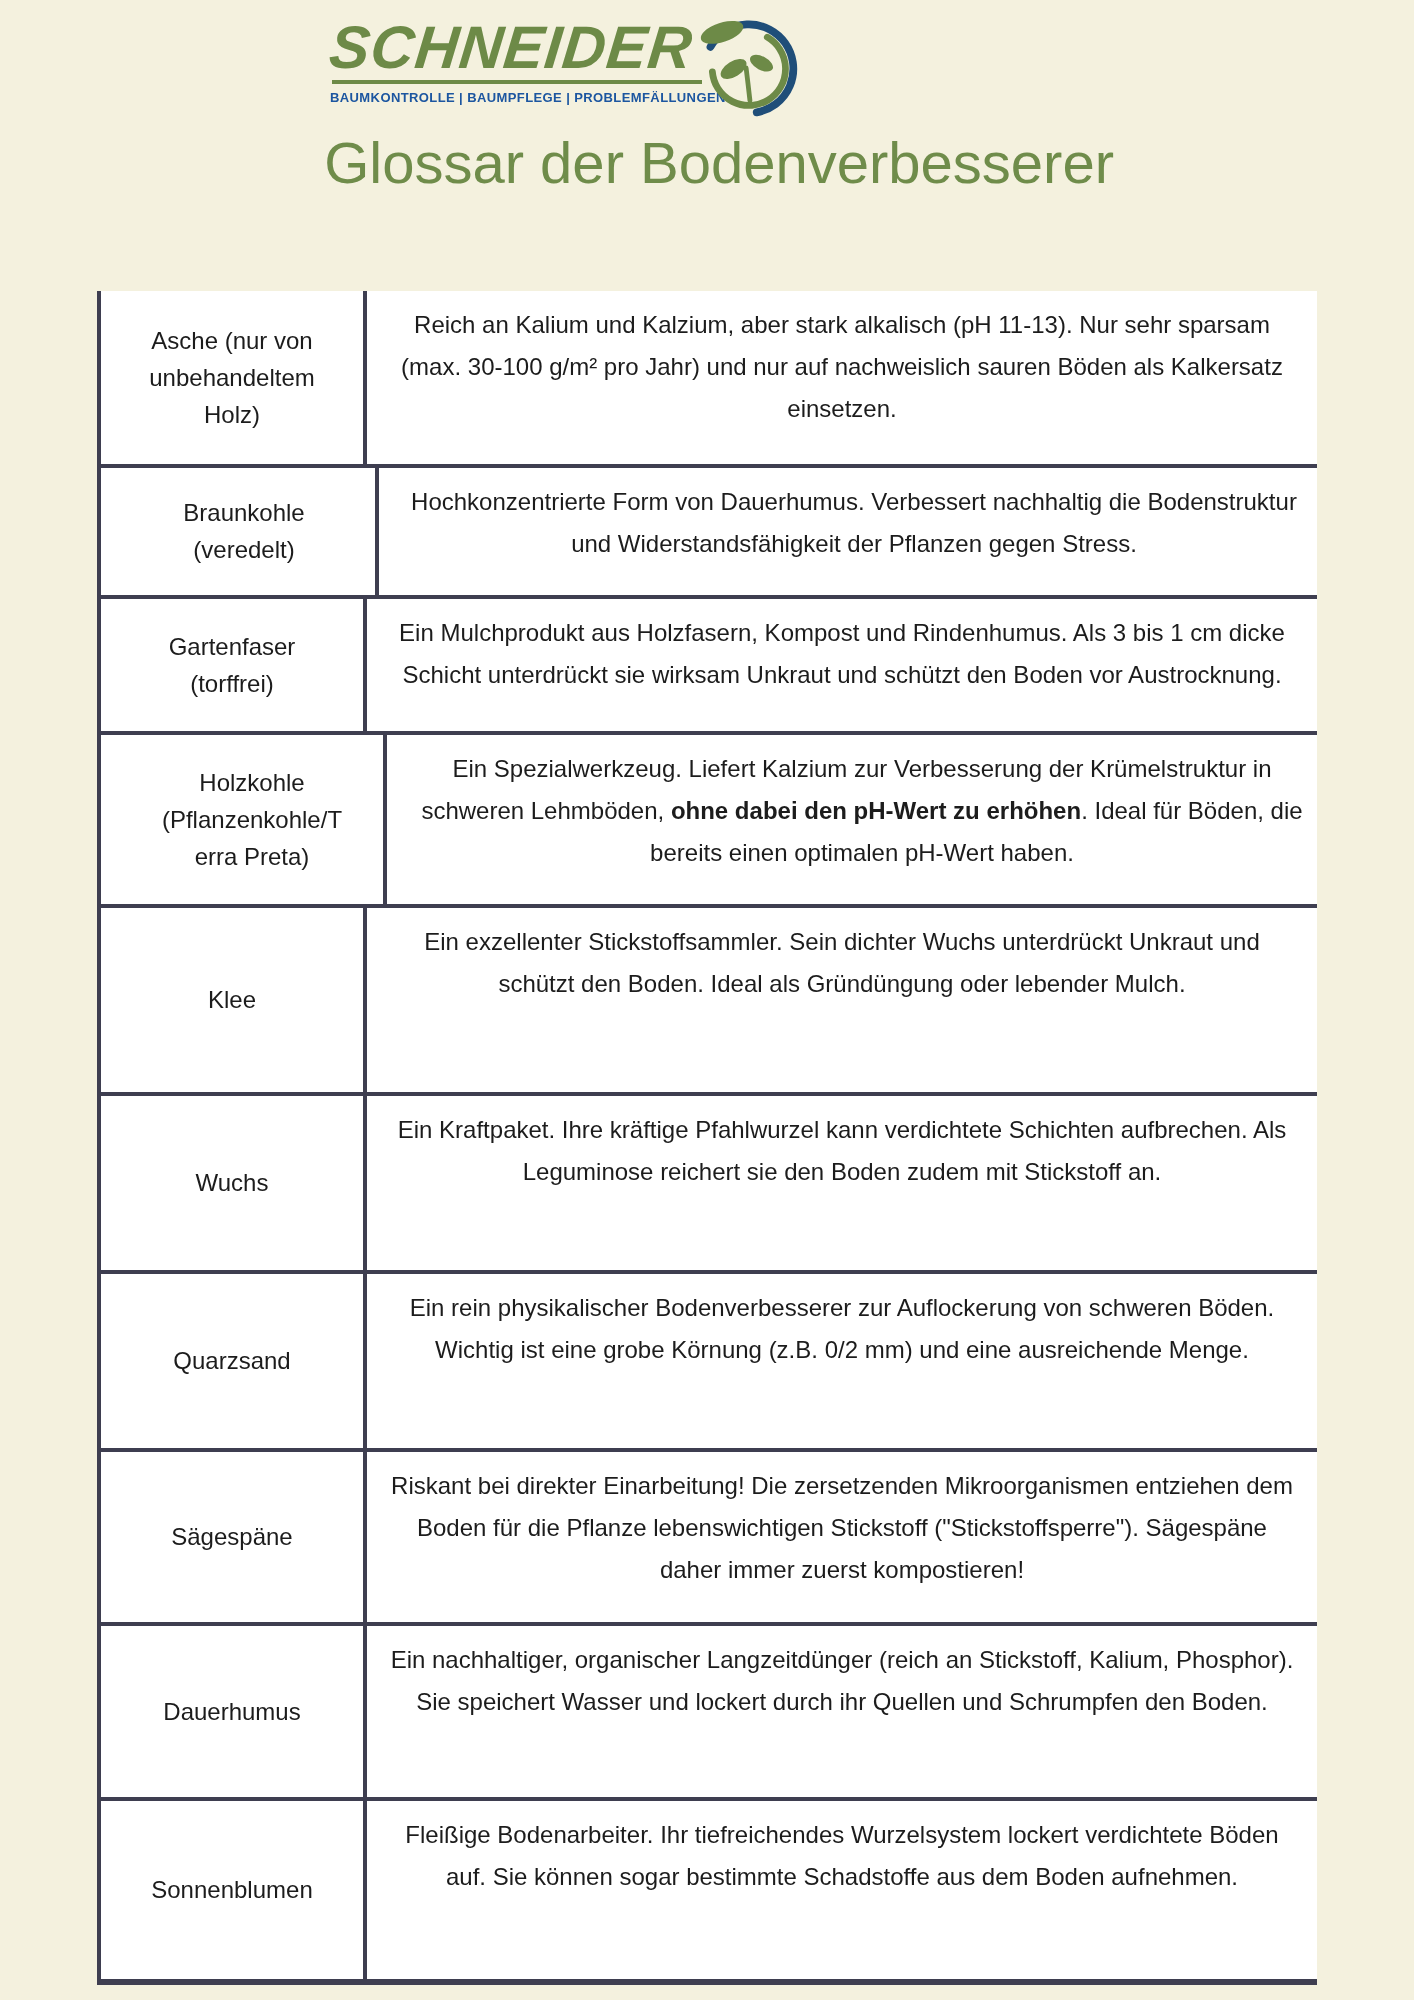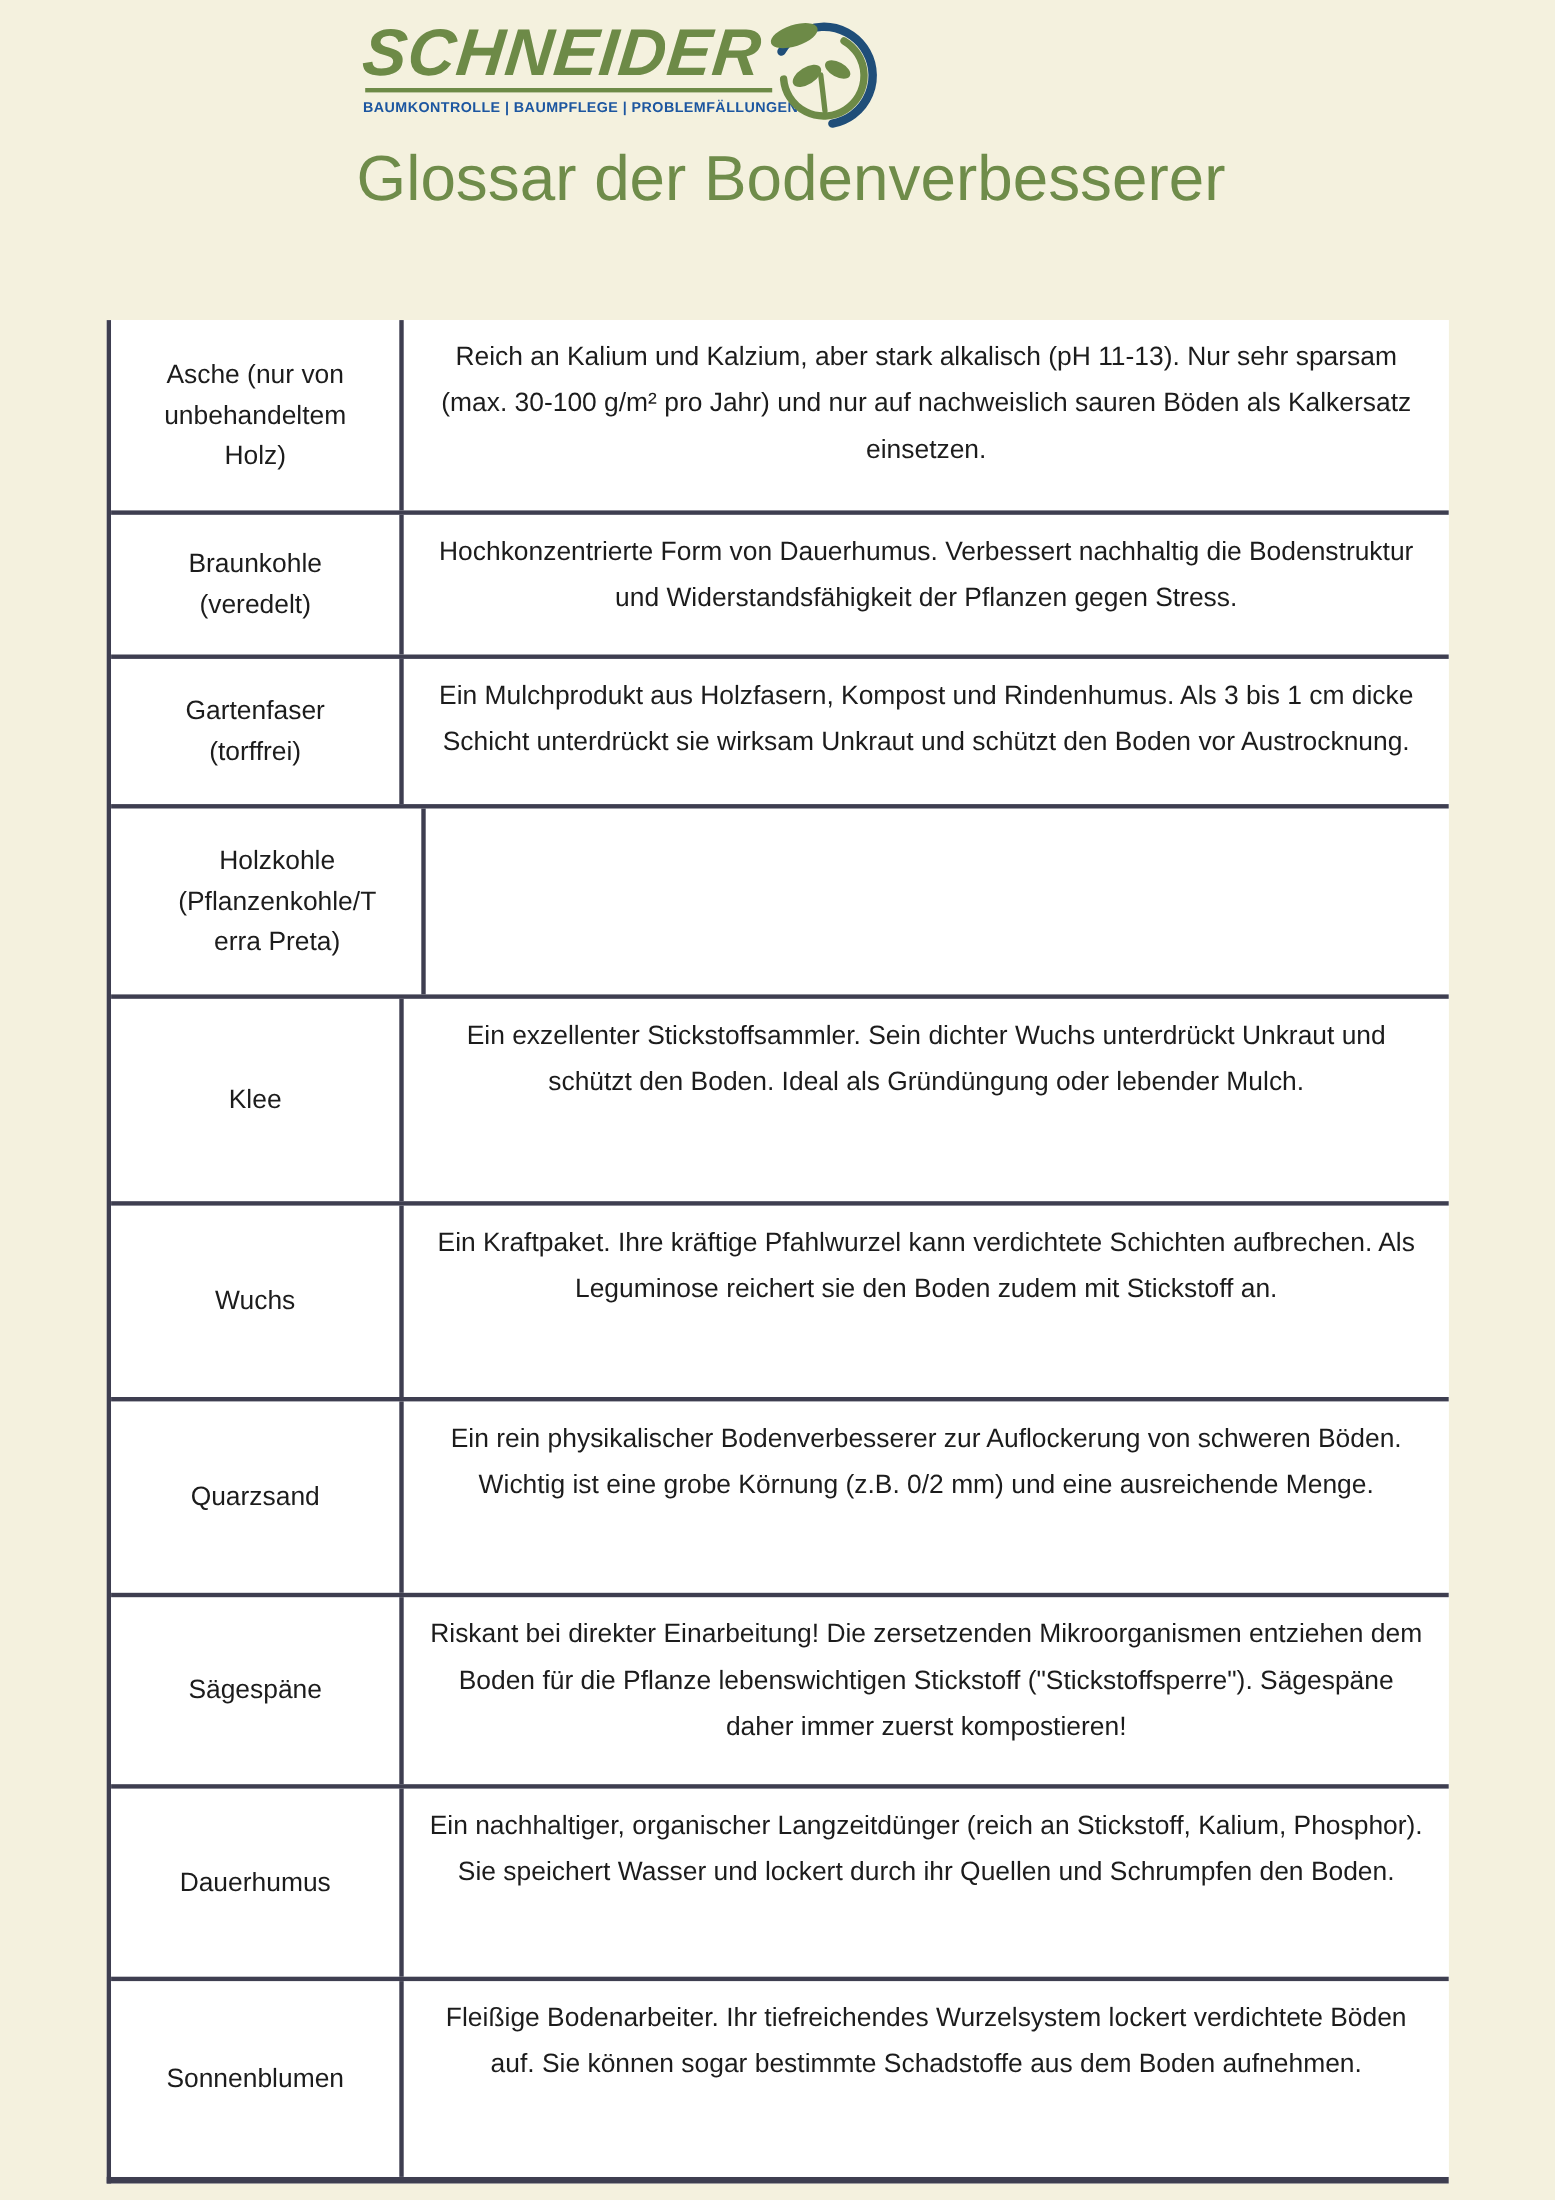--- a/index.html
+++ b/index.html
@@ -61,21 +61,21 @@
     border-bottom:6px solid var(--border-color);
     background:var(--cell-background);
   }
   .trow{
     display:grid;
     grid-template-columns:266px 950px;
     background:var(--cell-background);
   }
   .trow + .trow{border-top:4px solid var(--border-color);}
   .trow:nth-child(1){min-height:173px;}
-  .trow:nth-child(2){min-height:131px;}
+  .trow:nth-child(2){min-height:131px;padding-left:12px;}
   .trow:nth-child(3){min-height:136px;}
   .trow:nth-child(4){min-height:173px;padding-left:20px;}
   .trow:nth-child(5){min-height:188px;}
   .trow:nth-child(6){min-height:178px;}
   .trow:nth-child(7){min-height:178px;}
   .trow:nth-child(8){min-height:174px;}
   .trow:nth-child(9){min-height:175px;}
   .trow:nth-child(10){min-height:182px;}
   .cell{font-size:24px;}
   .term-cell{
@@ -137,20 +137,21 @@
       </div>
       <div class="trow">
         <div class="cell term-cell">Gartenfaser
 (torffrei)</div>
         <div class="cell def-cell"><span>Ein Mulchprodukt aus Holzfasern, Kompost und Rindenhumus. Als 3 bis 1 cm dicke Schicht unterdrückt sie wirksam Unkraut und schützt den Boden vor Austrocknung.</span></div>
       </div>
       <div class="trow">
         <div class="cell term-cell">Holzkohle
 (Pflanzenkohle/T
 erra Preta)</div>
+        <div class="cell def-cell"><span>Ein Spezialwerkzeug. Liefert Kalzium zur Verbesserung der Krümelstruktur in schweren Lehmböden, </span><b>ohne dabei den pH-Wert zu erhöhen</b><span>. Ideal für Böden, die bereits einen optimalen pH-Wert haben.</span></div>
       </div>
       <div class="trow">
         <div class="cell term-cell">Klee</div>
         <div class="cell def-cell"><span>Ein exzellenter Stickstoffsammler. Sein dichter Wuchs unterdrückt Unkraut und schützt den Boden. Ideal als Gründüngung oder lebender Mulch.</span></div>
       </div>
       <div class="trow">
         <div class="cell term-cell">Wuchs</div>
         <div class="cell def-cell"><span>Ein Kraftpaket. Ihre kräftige Pfahlwurzel kann verdichtete Schichten aufbrechen. Als Leguminose reichert sie den Boden zudem mit Stickstoff an.</span></div>
       </div>
       <div class="trow">

